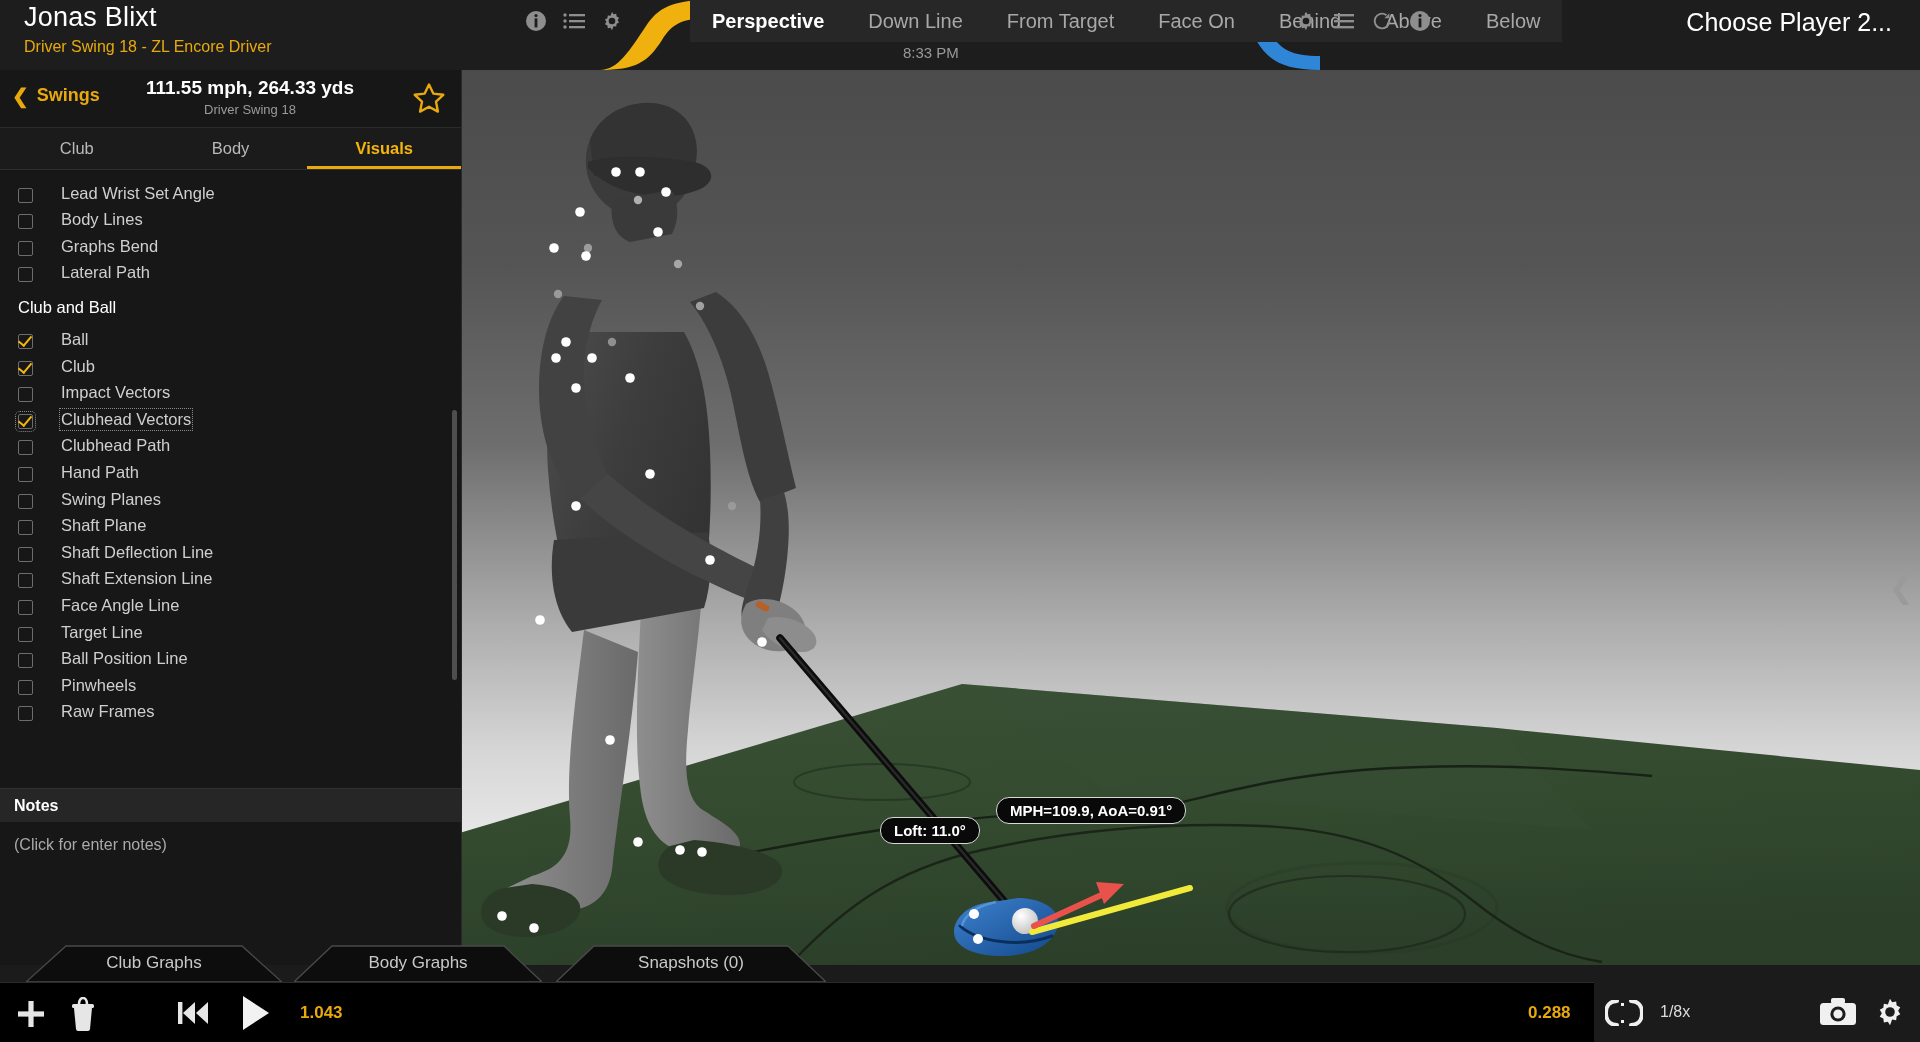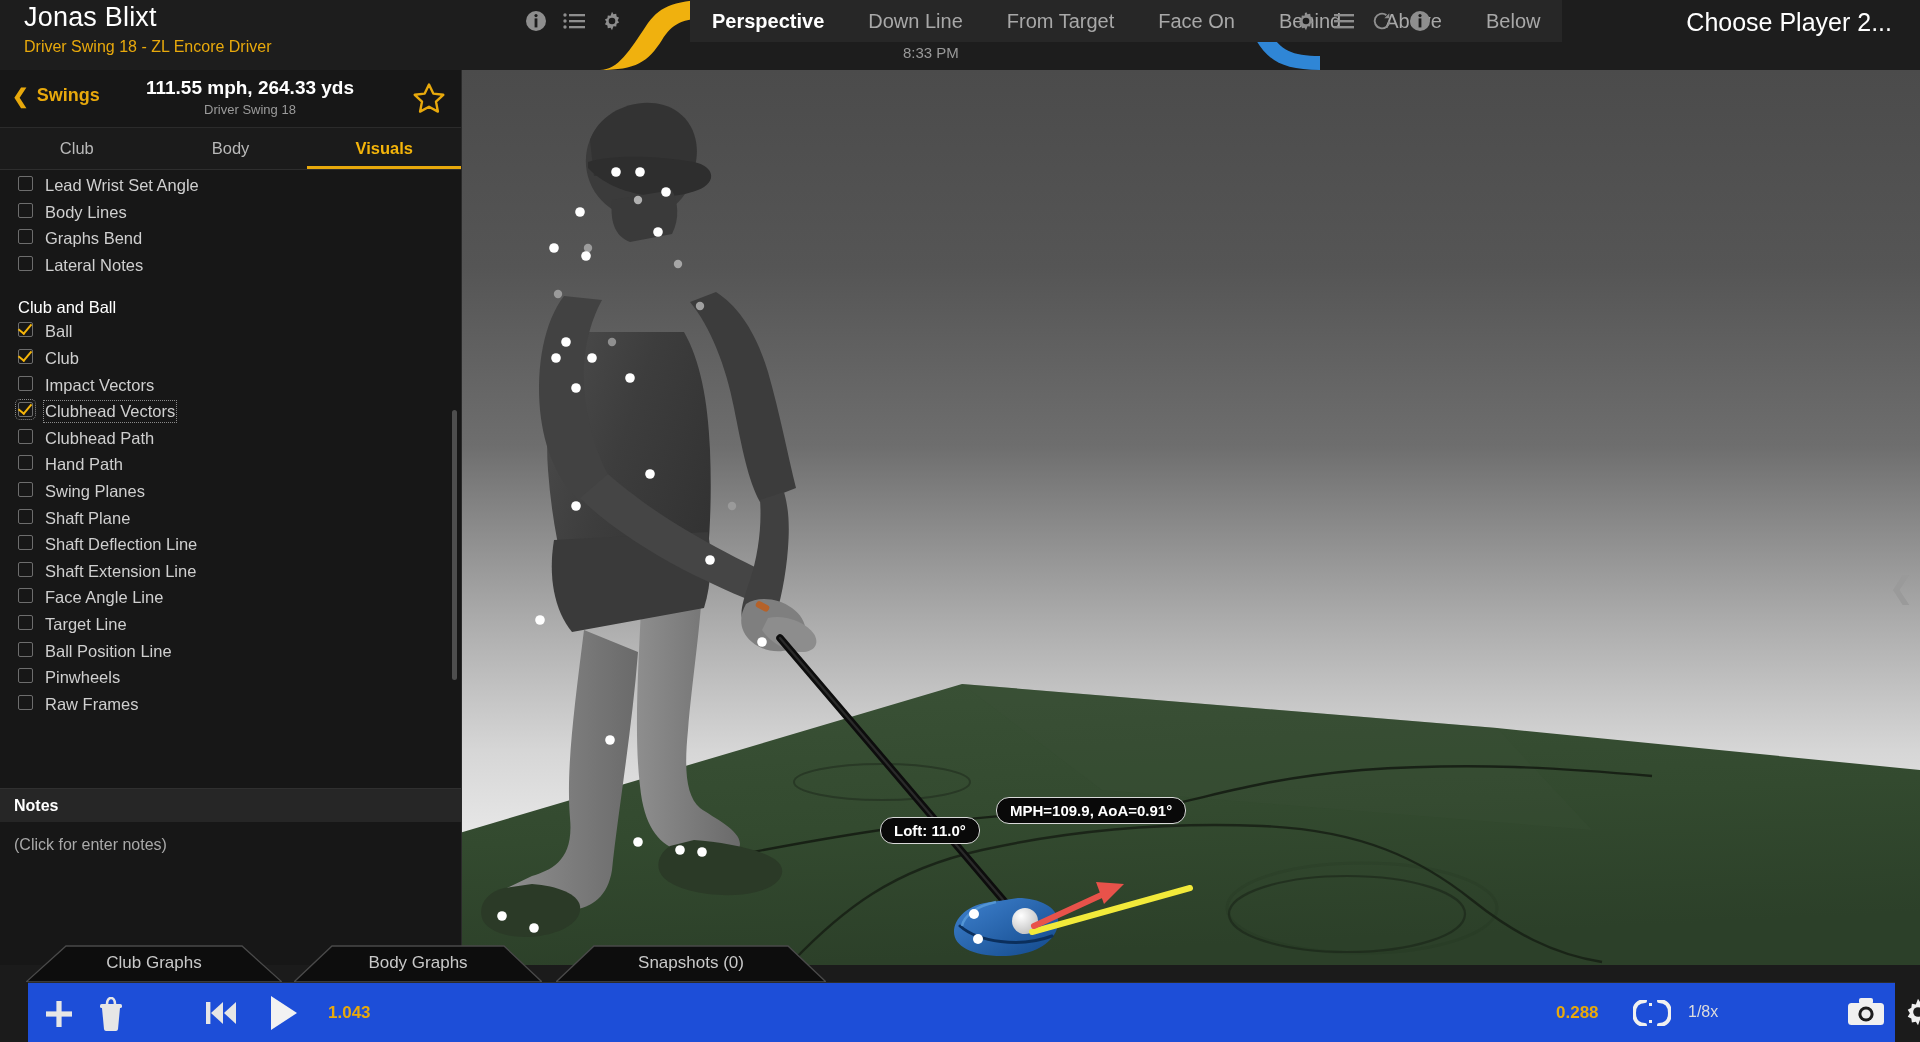--- a/index.html
+++ b/index.html
@@ -86,21 +86,21 @@
     border-bottom: 3px solid transparent;
   }
   .stab.active { color: #f5b50a; font-weight: bold; border-bottom-color: #e8a90c; }
 
   .vis-scroll {
     position: relative; height: 618px; overflow: hidden;
     background: #171717; padding-top: 6px;
   }
   .vis-list { padding-left: 18px; }
   .vrow {
-    display: flex; align-items: flex-start; gap: 12px;
+    display: flex; align-items: flex-end; gap: 28px;
     height: 26.6px; cursor: pointer;
   }
   .vrow.focus .cbx { outline: 1px dotted #8a8a8a; outline-offset: 2px; }
   .vrow.focus .vlabel { outline: 1px dotted #8a8a8a; outline-offset: 1px; }
   .cbx {
     width: 15px; height: 15px; border: 1.5px solid #6d6d6d;
     background: #171717; border-radius: 2px; position: relative; flex: 0 0 auto;
   }
   .cbx.on::after {
     content: ""; position: absolute; left: 2px; top: -2px;
@@ -162,22 +162,22 @@
   }
   .bt svg { position: absolute; left: 0; top: 0; }
   .bt span {
     position: absolute; left: 0; top: 0; width: 100%; height: 39px;
     display: flex; align-items: center; justify-content: center;
     font-size: 17px; color: #c9c9c9; z-index: 2;
   }
 
   
   .playbar {
-    position: absolute; left: 0; top: 982px; width: 1867px; height: 60px;
-    background: #1d4ed8; border-top: 1px solid #2b2b2b; margin-left: 28px;
+    position: absolute; left: 0; top: 982px; width: 1594px; height: 60px;
+    background: #000000; border-top: 1px solid #2b2b2b;
   }
   .pb-ico { position: absolute; cursor: pointer; }
   .pb-num {
     position: absolute; font-size: 17px; color: #e8a90c; font-weight: bold;
   }
   .pb-speed {
     position: absolute; left: 1660px; top: 20px;
     font-size: 16px; color: #dcdcdc; cursor: pointer;
   }
 </style>
@@ -305,21 +305,21 @@
         <div class="vrow">
           <span class="cbx"></span>
           <span class="vlabel">Body Lines</span>
         </div>
         <div class="vrow">
           <span class="cbx"></span>
           <span class="vlabel">Graphs Bend</span>
         </div>
         <div class="vrow">
           <span class="cbx"></span>
-          <span class="vlabel">Lateral Notes</span>
+          <span class="vlabel">Lateral Path</span>
         </div>
 
         <div class="vgroup">Club and Ball</div>
 
         <div class="vrow">
           <span class="cbx on"></span>
           <span class="vlabel">Ball</span>
         </div>
         <div class="vrow">
           <span class="cbx on"></span>

